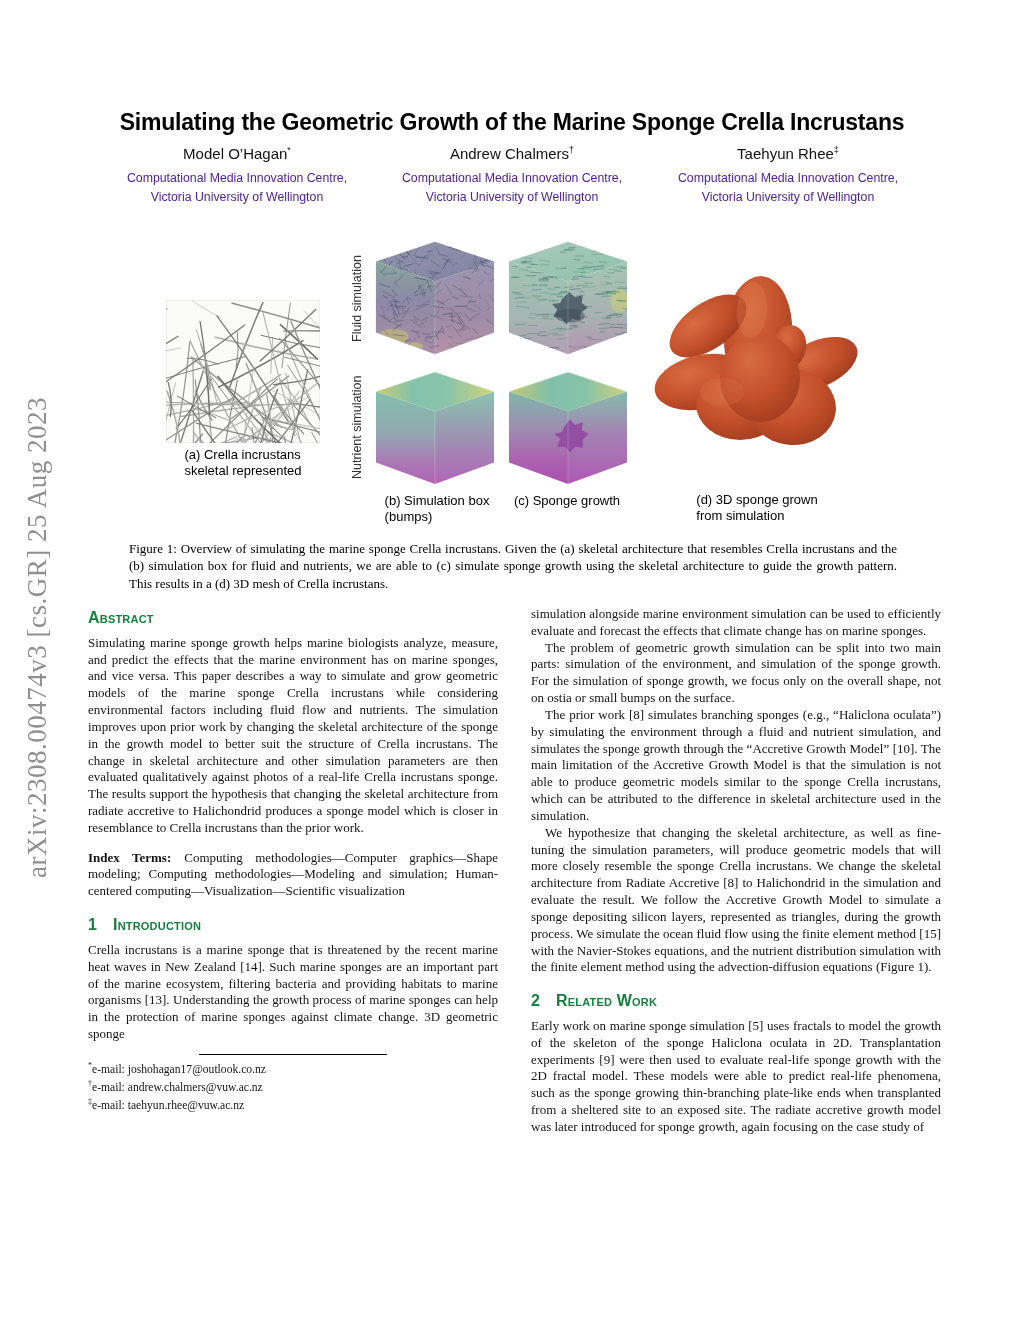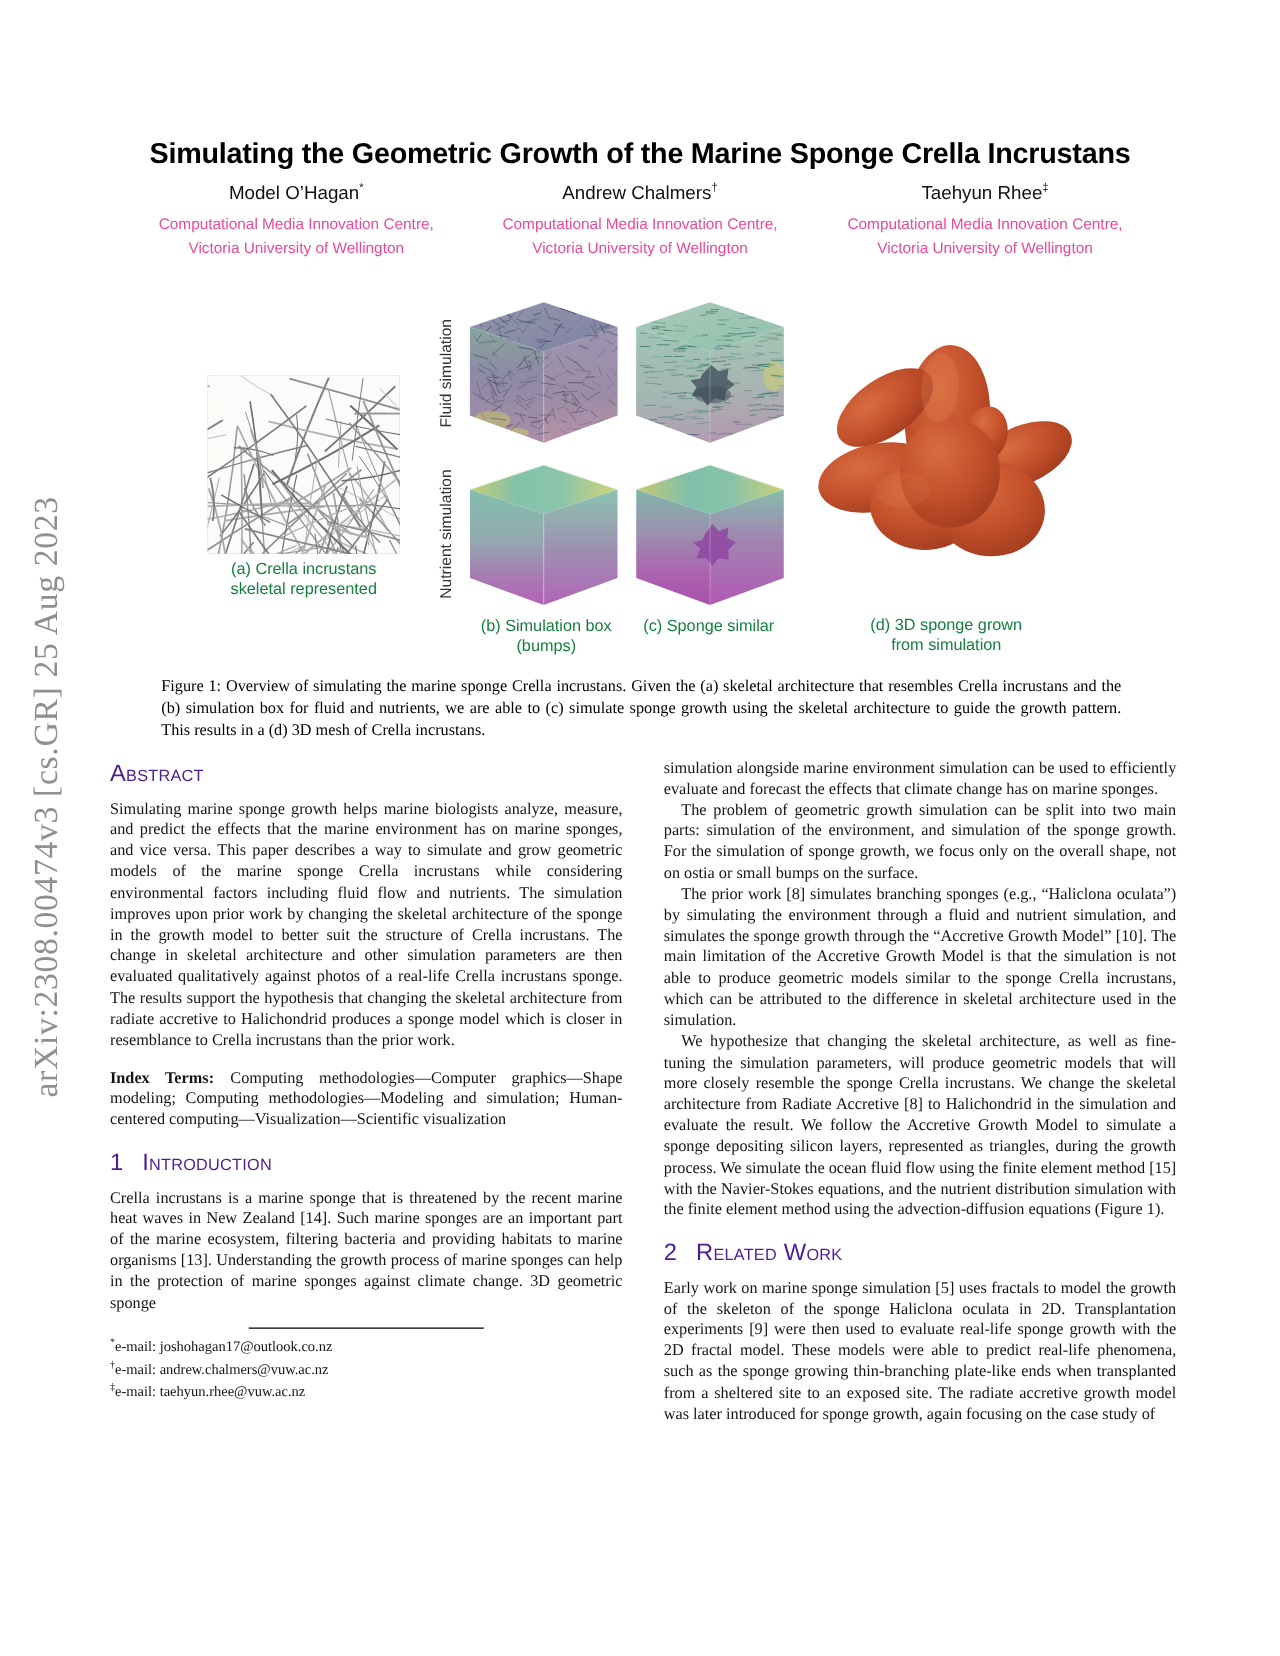--- a/index.html
+++ b/index.html
@@ -10,39 +10,39 @@
     writing-mode:vertical-rl;transform:rotate(180deg);
     display:flex;align-items:center;justify-content:center;
     font-family:"Liberation Serif",serif;font-size:27px;color:#8f8f8f;letter-spacing:.5px;white-space:nowrap;}
   
   .paper-title{position:absolute;left:0;right:0;top:99px;margin:10px;text-align:center;
     font-family:"Liberation Sans",sans-serif;font-weight:bold;font-size:23px;letter-spacing:-.2px;color:#000;}
   .author{position:absolute;top:145px;transform:translateX(-50%);text-align:center;
     font-family:"Liberation Sans",sans-serif;color:#111;}
   .author .name{font-size:15px;margin-bottom:7px;}
   .author .name sup{font-size:9px;}
-  .author .affil{font-size:12.3px;line-height:1.55;color:#ec4899;}
+  .author .affil{font-size:12.3px;line-height:1.55;color:#4c1d95;}
   
   .fig-el{position:absolute;}
   .vlabel{position:absolute;width:18px;writing-mode:vertical-rl;transform:rotate(180deg);
     display:flex;align-items:center;justify-content:center;
     font-family:"Liberation Sans",sans-serif;font-size:12.5px;color:#333;white-space:nowrap;}
-  .sublabel{position:absolute;transform:translateX(-50%);text-align:center;
-    font-family:"Liberation Sans",sans-serif;font-size:13px;line-height:1.25;color:#15803d;white-space:nowrap;}
+  .sublabel{position:absolute;transform:translateX(-50%);
+    font-family:"Liberation Sans",sans-serif;font-size:13px;line-height:1.25;color:#000000;white-space:nowrap;}
   .fig-caption{position:absolute;left:129px;top:540px;width:768px;
     font-size:13px;line-height:1.33;text-align:justify;color:#000000;}
   
   .col{position:absolute;width:410px;font-size:13px;line-height:1.295;text-align:justify;}
   .col-left{left:88px;top:608px;}
   .col-right{left:531px;top:606px;}
   .col p{margin:0;}
   .col p.sp{margin-top:4px;}
   .col p.ind{text-indent:14px;}
   .shead{display:block;margin:0 0 6px 0;font-family:"Liberation Sans",sans-serif;
-    font-weight:normal;font-variant:small-caps;font-size:19px;letter-spacing:.2px;color:#4c1d95;}
+    font-weight:bold;font-variant:small-caps;font-size:16px;letter-spacing:.2px;color:#15803d;}
   .shead .num{display:inline-block;min-width:10px;margin-right:15px;font-variant:normal;}
   .sec-gap{margin-top:15px !important;}
   .idx{margin-top:13px !important;}
   .idx .itl{font-weight:bold;}
   .fnblock{margin-top:11px;text-align:left;font-size:11.6px;line-height:1.42;}
   .fnrule{width:188px;margin:0 auto 5px auto;border-top:1.2px solid #000;height:0;}
   .fnline sup{font-size:8px;}
   svg{display:block;}
 </style>
 </head>
@@ -656,21 +656,21 @@
     <polygon points="66,44 126,24 126,96 66,118" fill="url(#n2r)"></polygon>
     <path d="M62,60 l6,-8 l5,6 l8,-3 l-1,8 l7,4 l-6,6 l0,8 l-8,-1 l-5,6 l-5,-6 l-8,0 l3,-8 l-6,-5 l8,-2 z" fill="#8f42a0" opacity="0.8"></path>
     <line x1="66" y1="44" x2="66" y2="118" stroke="#ffffff" stroke-opacity="0.22"></line>
     <polyline points="6,24 66,4 126,24" fill="none" stroke="#e9f2dd" stroke-opacity="0.6"></polyline>
   </svg>
 
   <div class="sublabel" style="left:437px;top:493px">
     <div>(b) Simulation box</div>
     <div>(bumps)</div>
   </div>
-  <div class="sublabel" style="left:567px;top:493px">(c) Sponge similar</div>
+  <div class="sublabel" style="left:567px;top:493px">(c) Sponge growth</div>
 
   <svg class="fig-el" style="left:652px;top:252px" width="212" height="220" viewBox="0 0 212 220">
     <defs>
       <radialGradient id="spg" cx="0.38" cy="0.3" r="0.8">
         <stop offset="0" stop-color="#d96c42"></stop>
           <stop offset="0.55" stop-color="#c24f2a"></stop>
           <stop offset="1" stop-color="#9e3a1e"></stop>
       </radialGradient>
     </defs>
     <g>

